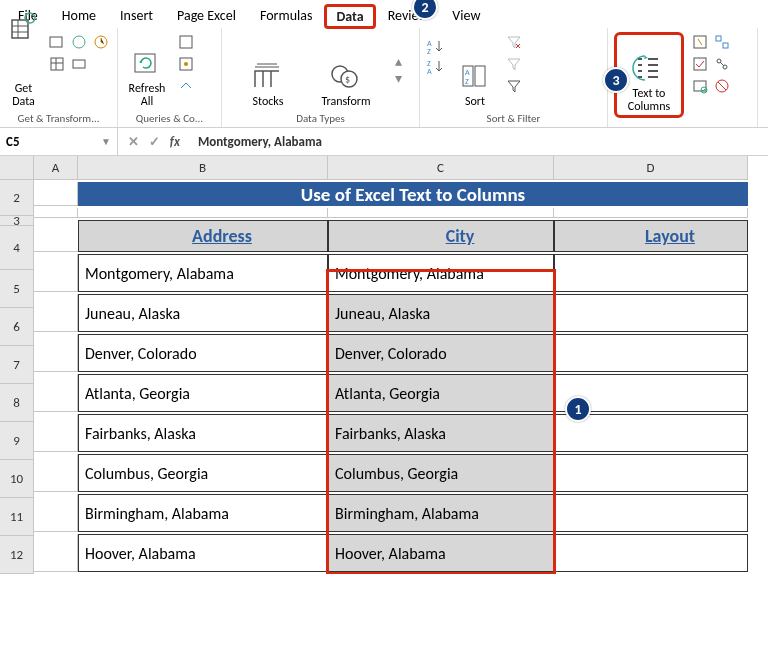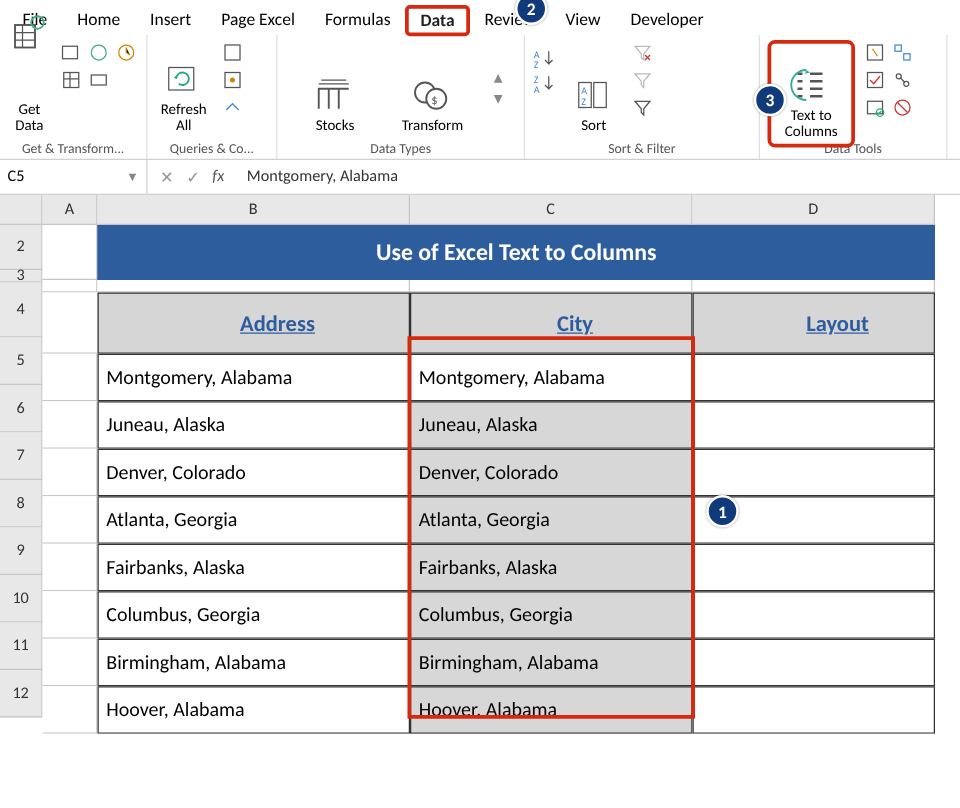--- a/index.html
+++ b/index.html
@@ -21,43 +21,43 @@
   .big-btn.small { width: 46px; }
   .mini-icons { display: grid; grid-template-columns: repeat(3, 20px); grid-auto-rows: 20px; gap: 2px; align-content: start; }
   .mini-icons .mi { width: 20px; height: 20px; display:flex;align-items:center;justify-content:center; }
 
   .text-to-cols { border: 3px solid #d62a10; border-radius: 6px; padding: 2px; position: relative; }
   .text-to-cols .callout-badge { position: absolute; left: -14px; top: 32px; }
 
   .callout-badge { width: 26px; height: 26px; border-radius: 50%; background: #103a7a; color: #fff; font-weight: 700; display: flex; align-items: center; justify-content: center; border: 2px solid #fff; box-shadow: 0 0 2px rgba(0,0,0,.4); font-size: 14px; }
 
   
-  .fbar { display: flex; align-items: center; height: 28px; border-bottom: 1px solid #d0d0d0; font-size: 13px; }
+  .fbar { display: flex; align-items: center; height: 28px; border-bottom: 1px solid #d0d0d0; font-size: 13px; font-weight: bold; }
   .namebox { width: 118px; border-right: 1px solid #d0d0d0; padding: 0 6px; display: flex; align-items: center; justify-content: space-between; height: 100%; }
   .namebox .dd { color: #888; font-size: 10px; }
   .fx-icons { display: flex; gap: 10px; padding: 0 10px; color: #999; align-items: center; }
   .fx-icons span:last-child { font-style: italic; color: #555; }
   .formula { padding-left: 8px; color: #333; }
 
   
   .sheet { display: flex; }
   .rowhdrs { width: 34px; }
   .rowhdr, .colhdr, .corner { background: #e8e8e8; border: 1px solid #c6c6c6; border-top: none; border-left: none; display: flex; align-items: center; justify-content: center; font-size: 13px; color: #333; }
   .corner { height: 24px; width: 34px; }
   .colhdr { height: 24px; }
   .rowhdr { height: 38px; }
   .rowhdr.r2 { height: 36px; }
   .rowhdr.r3 { height: 10px; }
   .rowhdr.r4 { height: 44px; }
 
   .gridcols { flex: 1; display: grid; grid-template-columns: 44px 250px 226px 194px; }
   .cell { border: 1px solid #c6c6c6; border-top: none; border-left: none; height: 38px; display: flex; align-items: center; padding: 0 6px; font-size: 16px; background: #fff; }
-  .cell.r2 { height: 44px; }
+  .cell.r2 { height: 24px; }
   .cell.r3 { height: 10px; }
-  .cell.r4 { height: 49px; padding-left: 44px; }
+  .cell.r4 { height: 32px; padding-left: 44px; }
 
   .title-row { background: #2e5d9e; color: #fff; font-weight: 700; justify-content: center; font-size: 19px; border: 1px solid #2e5d9e; }
   .hdr-cell { background: #d6d6d6; color: #2e5d9e; font-weight: 700; justify-content: center; font-size: 18px; text-decoration: underline; border: 1px solid #333 !important; }
   .data-cell { border: 1px solid #333 !important; }
   .data-cell.sel { background: #d7d7d7; }
   .data-cell.first-sel { background: #fff; }
 
   .sel-outline { position: absolute; border: 3px solid #d62a10; pointer-events: none; }
   .wrap { position: relative; }
 
@@ -72,21 +72,20 @@
   <div class="tab">File</div>
   <div class="tab">Home</div>
   <div class="tab">Insert</div>
   <div class="tab">Page Excel</div>
   <div class="tab">Formulas</div>
   <div class="tab active" style="margin-top:2px;">
     <span>Data</span>
   </div>
   <div class="tab">Review</div>
   <div class="tab">View</div>
-  <div class="tab">Developer</div>
   <div class="callout-badge" style="position:absolute; left:412px; top:-6px;">2</div>
 </div>
 
 <div class="ribbon">
 
   <div class="group" style="width:118px;">
     <div class="group-body">
       <div class="big-btn small">
         <div class="icon-wrap">
           <svg width="28" height="30">
@@ -297,21 +296,20 @@
             </svg>
           </div>
         <div class="mi">
             <svg width="16" height="16">
               <circle cx="8" cy="8" r="6" fill="none" stroke="#c33"></circle>
               <path d="M4 4l8 8" stroke="#c33"></path>
             </svg>
           </div>
       </div>
     </div>
-    <div class="group-label">Data Tools</div>
   </div>
 
 </div>
 
 <div class="fbar">
   <div class="namebox">
     <span>C5</span>
       <span class="dd">▼</span>
   </div>
   <div class="fx-icons">

